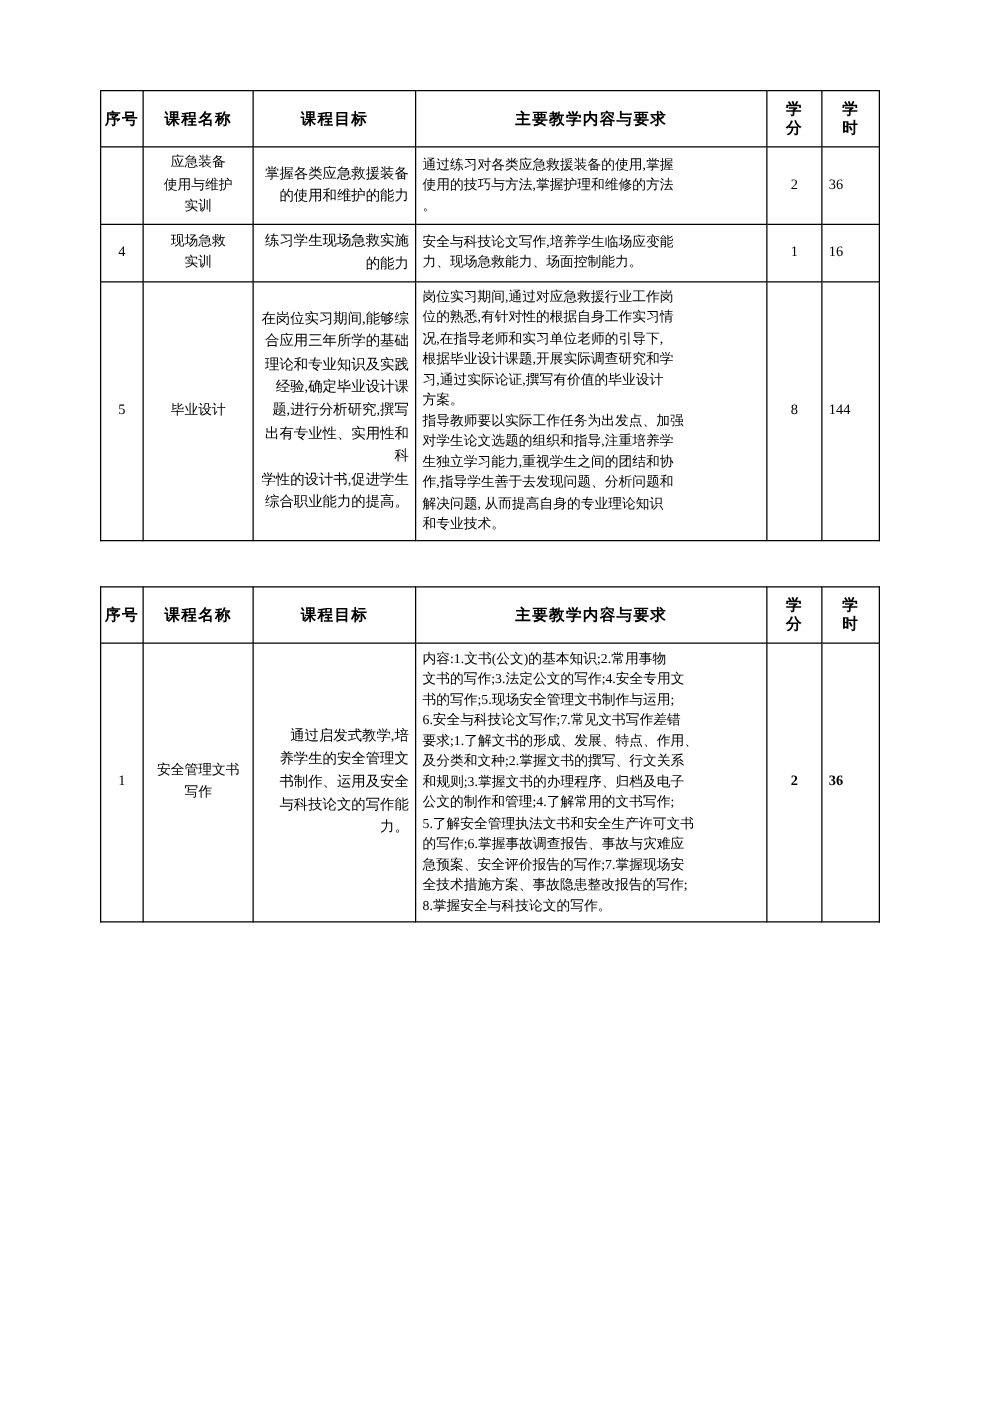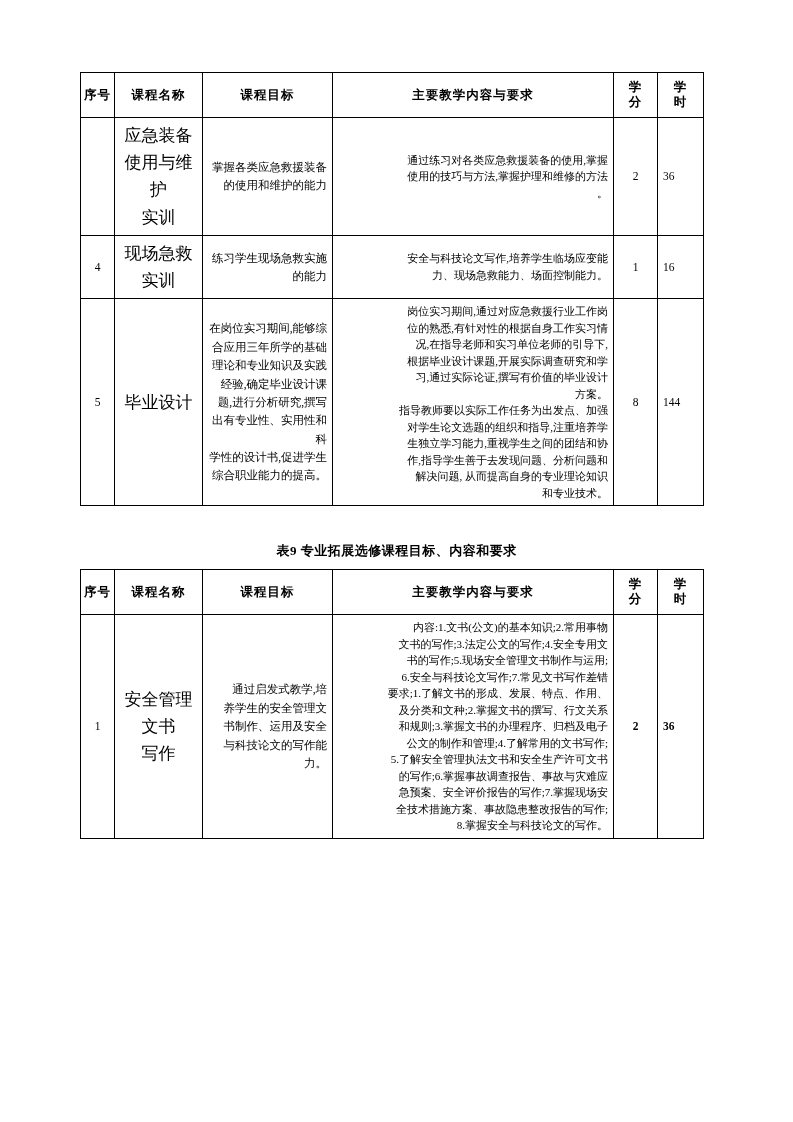--- a/index.html
+++ b/index.html
@@ -37,21 +37,21 @@
   .hdr td {
     text-align: center;
     font-weight: bold;
     font-size: 12.5px;
     letter-spacing: 1px;
     padding: 7px 3px;
   }
   .c-no     { width: 34px;  text-align: center; }
   .c-name   { width: 88px;  text-align: center; }
   .c-goal   { width: 130px; text-align: right; }
-  .c-cont   { width: 281px; text-align: right; }
+  .c-cont   { width: 281px; text-align: left; }
   .c-cred   { width: 44px;  text-align: center; }
   .c-hours  { width: 46px;  text-align: left; }
 
   .hdr .c-cred, .hdr .c-hours { line-height: 1.2; }
   .stack { display: block; }
 
   .cell-center { text-align: center; }
   .p { margin: 0; }
   .p + .p { margin-top: 0px; }
 
@@ -63,21 +63,21 @@
     text-align: center;
     font-size: 13px;
     font-weight: bold;
     margin: 0 0 9px 0;
     letter-spacing: 0.5px;
     font-family: "Liberation Serif", "DejaVu Serif", serif;
   }
   .gap { height: 36px; }
   .content-cn { font-size: 11px; line-height: 1.5; }
   .goal-cn { font-size: 11.5px; line-height: 1.6; }
-  .name-cn { font-size: 17px; line-height: 1.6; }
+  .name-cn { font-size: 11px; line-height: 1.6; }
 </style>
 </head>
 <body>
 
 <div class="page">
 
   <table>
     <colgroup>
       <col class="c-no">
         <col class="c-name">
@@ -171,21 +171,20 @@
         </td>
         <td class="c-cred">8</td>
         <td class="c-hours">144</td>
       </tr>
 
     </tbody>
   </table>
 
   <div class="gap"></div>
 
-  <div class="tbl-caption">表9  专业拓展选修课程目标、内容和要求</div>
 
   <table>
     <colgroup>
       <col class="c-no">
         <col class="c-name">
         <col class="c-goal">
         <col class="c-cont">
         <col class="c-cred">
         <col class="c-hours">
     </colgroup>

